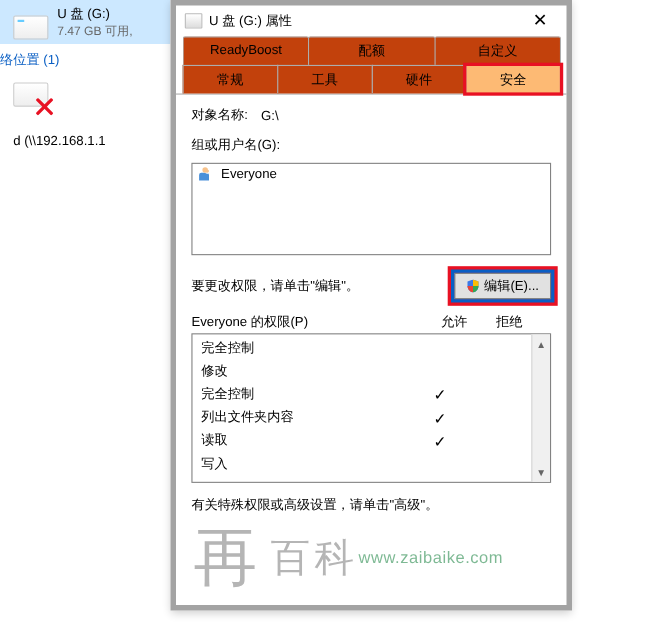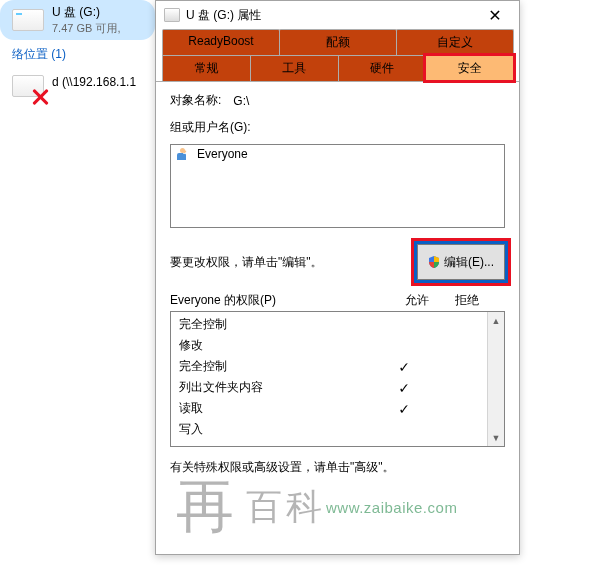--- a/index.html
+++ b/index.html
@@ -1,36 +1,36 @@
 <!DOCTYPE html>
 <html><head>
 <meta charset="utf-8">
 <style>
   * { box-sizing: border-box; font-family: "Microsoft YaHei", "SimSun", Tahoma, sans-serif; font-size: 12px; }
   body { margin: 0; background: #fff; width: 601px; height: 568px; overflow: hidden; position: relative; }
 
   
   .explorer { position: absolute; left: 0; top: 0; width: 155px; background: #fff; }
-  .drive-item { padding: 4px 0 4px 12px; display: flex; align-items: center; gap: 8px; border-radius: 14px; }
+  .drive-item { padding: 4px 0 4px 12px; display: flex; align-items: flex-end; gap: 8px; }
   .drive-item.selected { background: #cce8ff; }
   .drive-icon { width: 32px; height: 22px; background: linear-gradient(#fff,#eee); border: 1px solid #ccc; border-radius: 2px; position: relative; }
   .drive-icon::after { content:""; position:absolute; left:3px; top:3px; width:6px; height:2px; background:#6cf; }
   .drive-info { display: flex; flex-direction: column; }
   .drive-title { color: #000; }
   .drive-sub { color: #666; font-size: 11px; }
-  .loc-header { color: #0a5fc4; padding: 6px 0 6px 12px; }
-  .net-item { padding: 6px 0 4px 12px; display:flex; align-items:flex-start; gap:8px; position: relative; }
+  .loc-header { color: #0a5fc4; padding: 6px 0 6px 0; }
+  .net-item { padding: 6px 0 4px 12px; display:flex; align-items:flex-start; gap:24px; position: relative; flex-direction: column; }
   .net-icon { width:32px; height:22px; background:linear-gradient(#fff,#eee); border:1px solid #ccc; border-radius:2px; position:relative; }
   .red-x { position:absolute; left:30px; top:18px; width:20px; height:20px; }
   .red-x::before,.red-x::after{content:"";position:absolute;left:9px;top:0;width:3px;height:20px;background:#e81123;border-radius:1px;}
   .red-x::before{transform:rotate(45deg);}
   .red-x::after{transform:rotate(-45deg);}
 
   
-  .dialog { position: absolute; left: 155px; top: 0; width: 365px; height: 555px; background:#fff; border:1px solid #a3a3a3; box-shadow: 0 2px 8px rgba(0,0,0,0.2); }
+  .dialog { position: absolute; left: 155px; top: 0; width: 365px; height: 555px; background:#fff; border:5px solid #a3a3a3; box-shadow: 0 2px 8px rgba(0,0,0,0.2); }
   .titlebar { height: 28px; display:flex; align-items:center; padding: 0 4px 0 8px; }
   .titleicon { width:16px;height:14px;background:linear-gradient(#fff,#ddd);border:1px solid #bbb;border-radius:1px;margin-right:6px; }
   .titletext { flex:1; color:#000; }
   .close-btn { width:40px;height:24px;display:flex;align-items:center;justify-content:center;cursor:default; font-size:16px; }
 
   .tabs { display:flex; flex-wrap:wrap; border-bottom:1px solid #adadad; padding:0 6px; }
   .tabrow { display:flex; width:100%; }
   .tab { flex:1; text-align:center; padding:4px 0; border:1px solid #adadad; border-bottom:none; background:#c2410c; margin-right:-1px; cursor:default; position:relative; }
   .tabrow.top .tab { border-top-left-radius:2px;border-top-right-radius:2px; }
   .tab.active { background:#fdba74; z-index:2; }
@@ -41,21 +41,21 @@
   .row label { margin-right: 12px; }
 
   .listbox { width:100%; height:84px; border:1px solid #828282; background:#fff; overflow:auto; }
   .listitem { display:flex;align-items:center;gap:6px;padding:2px 4px; }
   .person-icon{width:16px;height:14px;position:relative;}
   .person-icon::before{content:"";position:absolute;left:2px;top:6px;width:9px;height:7px;background:#4a90d9;border-radius:2px 2px 0 0;}
   .person-icon::after{content:"";position:absolute;left:5px;top:1px;width:5px;height:5px;background:#f7c28b;border-radius:50%;}
   .person-icon .p2{position:absolute;left:7px;top:2px;width:5px;height:5px;background:#f7c28b;border-radius:50%;border:1px solid #fff;}
 
   .edit-row{display:flex;align-items:center;justify-content:space-between;margin:16px 0 12px 0;}
-  .edit-btn{width:88px;height:36px;border:1px solid #7a7a7a;background:#e1e1e1;outline:3px solid #0a5fc4;box-shadow:0 0 0 6px #e81123;cursor:default;display:flex;align-items:center;justify-content:center;gap:4px;}
+  .edit-btn{width:88px;height:24px;border:1px solid #7a7a7a;background:#e1e1e1;outline:3px solid #0a5fc4;box-shadow:0 0 0 6px #e81123;cursor:default;display:flex;align-items:center;justify-content:center;gap:4px;}
   .shield{width:12px;height:12px;display:inline-block;}
   .shield svg{width:12px;height:12px;}
 
   .perm-header{display:flex;align-items:center;margin:6px 0 2px 0;}
   .perm-header .pname{flex:1;}
   .perm-header .col{width:50px;}
 
   .perm-box{width:100%;height:136px;border:1px solid #828282;background:#fff;display:flex;}
   .perm-list{flex:1;overflow:hidden;padding:2px 0;}
   .perm-item{display:flex;align-items:center;padding:2px 8px;}

